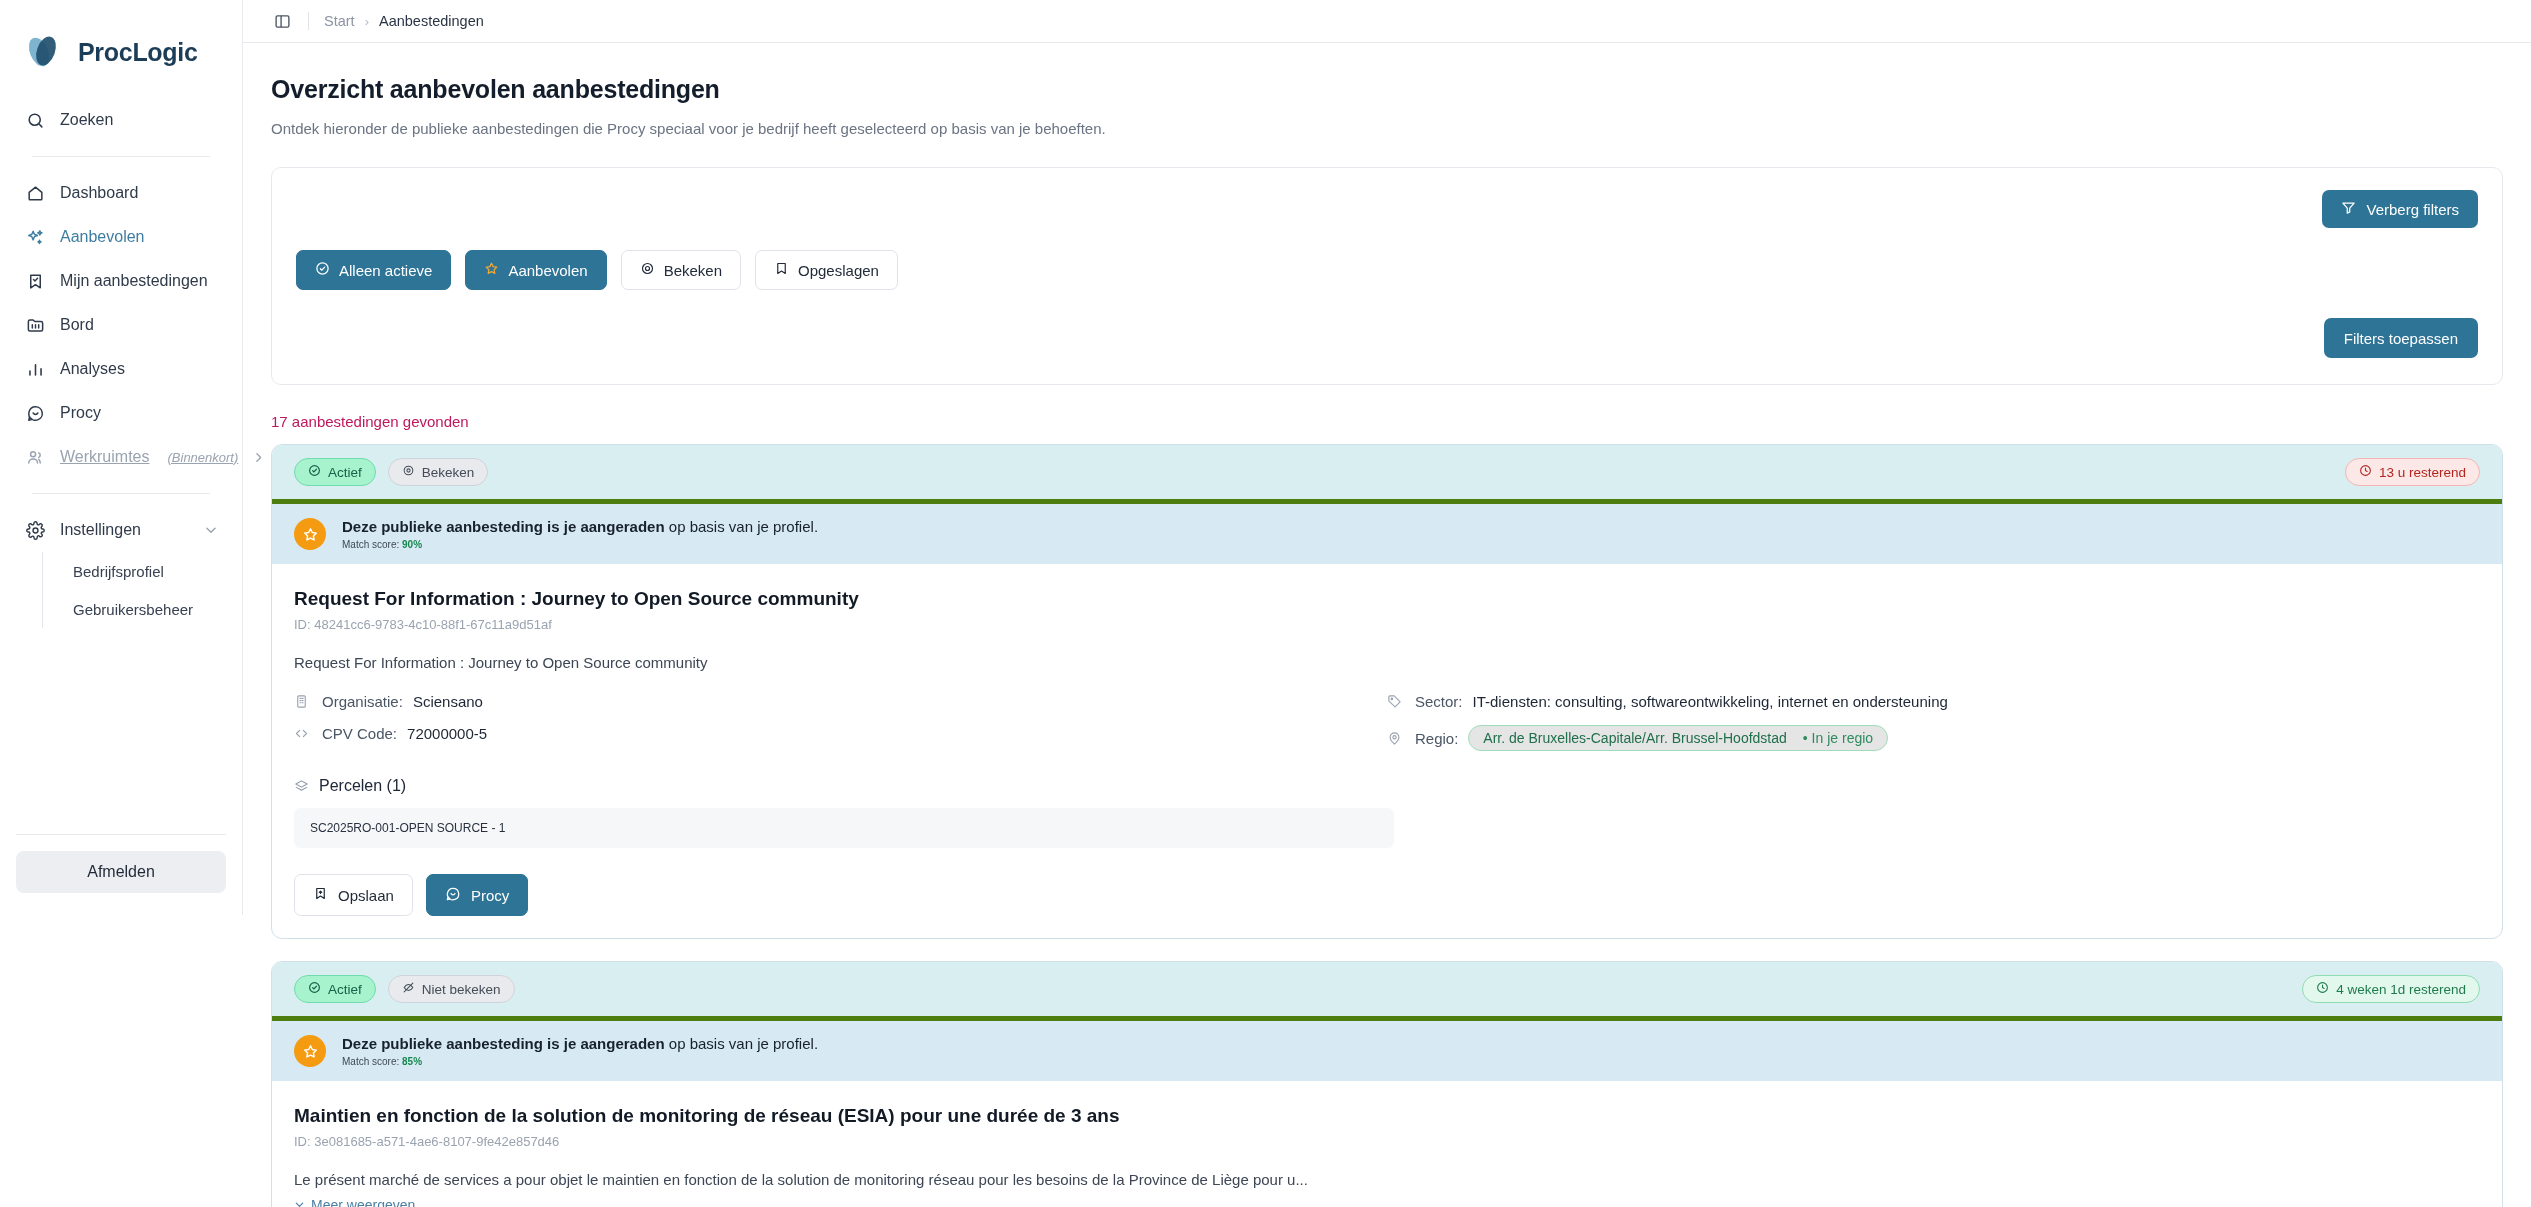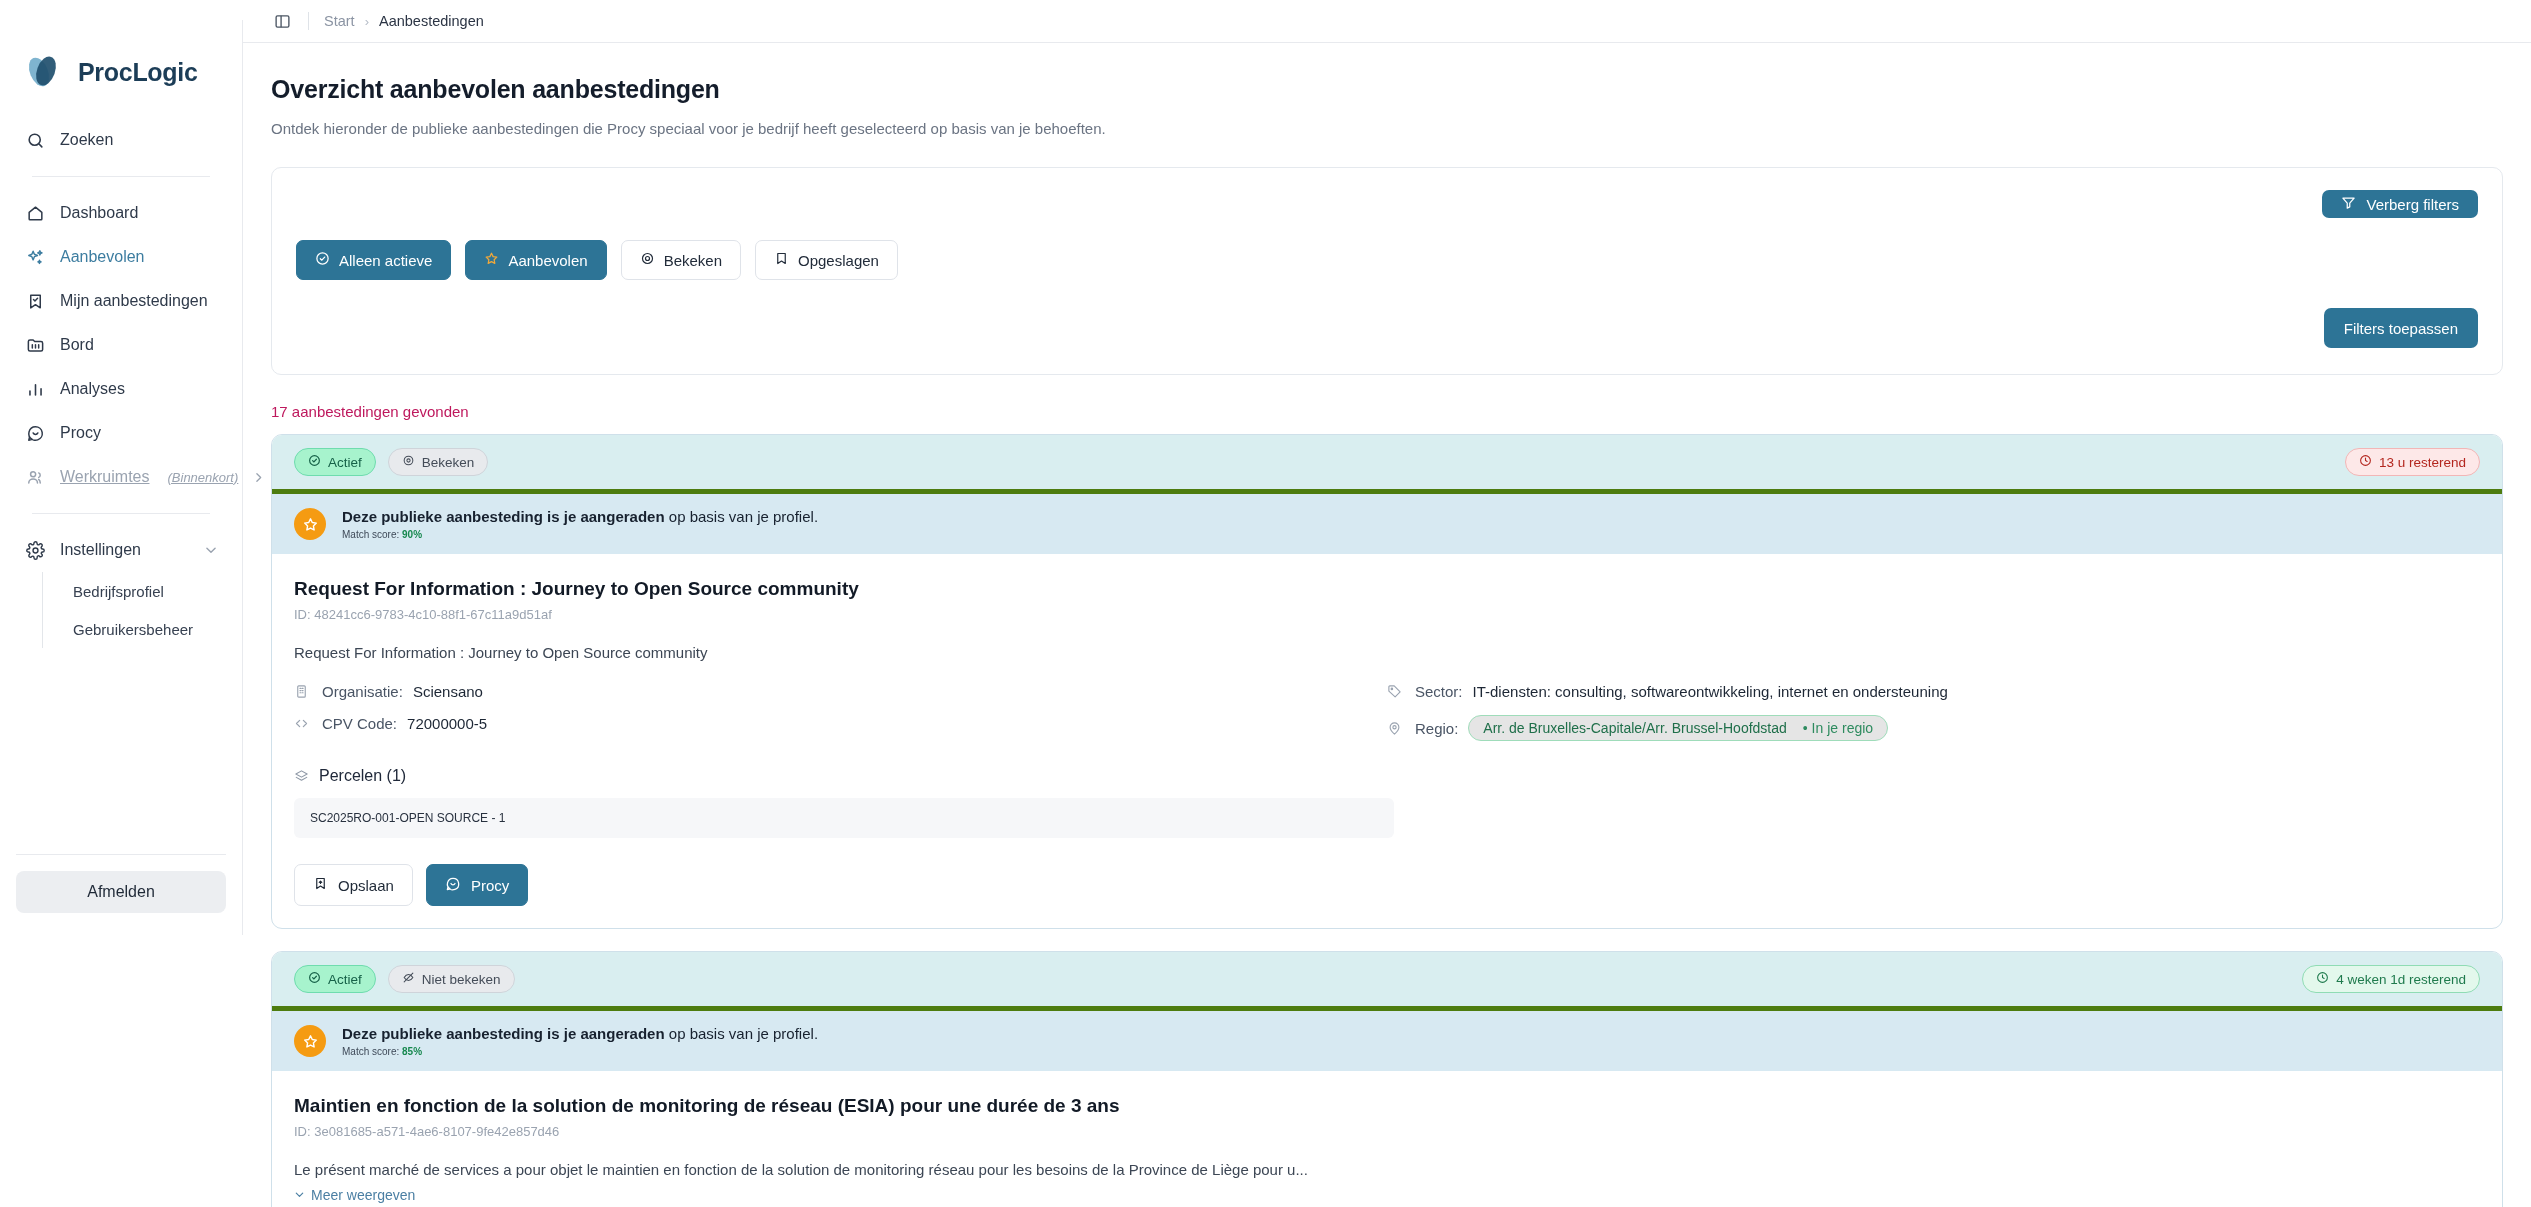--- a/index.html
+++ b/index.html
@@ -12,21 +12,20 @@
   }
   .app { display: flex; width: 2531px; height: 1207px; }
 
   
   .sidebar {
     width: 243px; min-width: 243px; height: 915px;
     background: #ffffff;
     border-right: 1px solid #e8eaee;
     display: flex; flex-direction: column;
     position: relative;
-    margin-top: 20px;
   }
   .brand { display: flex; align-items: center; gap: 14px; padding: 26px 0 0 24px; height: 78px; }
   .brand-logo { width: 40px; height: 40px; position: relative; }
   .brand-name { font-size: 25px; font-weight: 700; color: #1c3d57; letter-spacing: -0.3px; }
 
   .nav { padding: 0 16px; margin-top: 20px; }
   .nav-item {
     display: flex; align-items: center; gap: 14px;
     height: 44px; padding: 0 8px; border-radius: 8px;
     font-size: 16px; color: #2f3a4a; cursor: pointer;
@@ -76,21 +75,21 @@
     margin: 30px 28px 0 28px;
     border: 1px solid #e5e9ee; border-radius: 10px;
     background: #fff;
   }
   .filter-top { display: flex; justify-content: flex-end; padding: 22px 24px 22px; }
   .btn {
     display: inline-flex; align-items: center; gap: 10px;
     border-radius: 7px; font-size: 15px; font-family: inherit;
     cursor: pointer; white-space: nowrap; border: 1px solid transparent;
   }
-  .btn-primary { background: #2d7496; color: #fff; height: 28px; padding: 0 18px; }
+  .btn-primary { background: #2d7496; color: #fff; height: 38px; padding: 0 18px; }
   .filter-row { display: flex; gap: 14px; padding: 0 24px 0; }
   .chipbtn {
     display: inline-flex; align-items: center; gap: 9px;
     height: 40px; padding: 0 18px; border-radius: 7px;
     font-size: 15px; font-family: inherit; cursor: pointer;
     border: 1px solid #dfe3e9; background: #fff; color: #222c3a;
   }
   .chipbtn.on { background: #2d7496; border-color: #2d7496; color: #ffffff; }
   .filter-bottom { display: flex; justify-content: flex-end; padding: 28px 24px 26px; }
   .apply-btn { background: #2d7496; color: #fff; border: none; border-radius: 7px; height: 40px; padding: 0 20px; font-size: 15px; font-family: inherit; cursor: pointer; }

